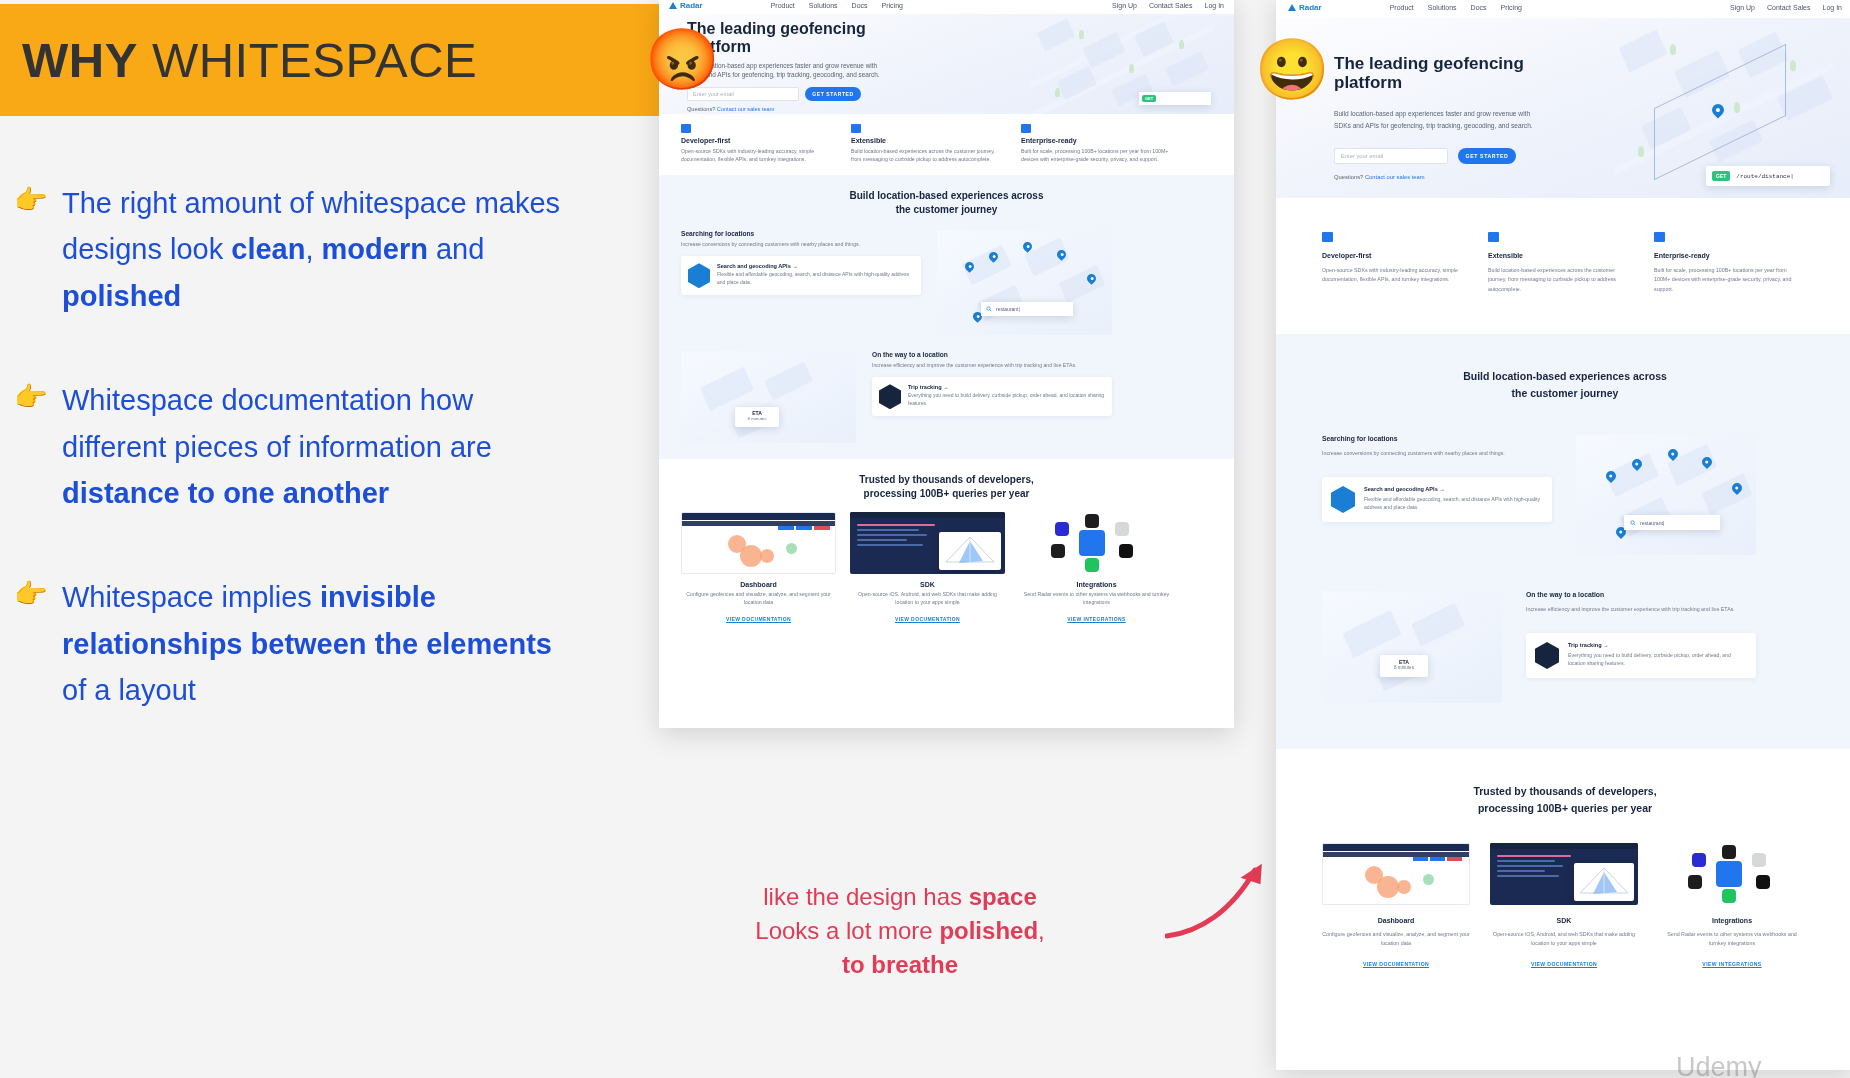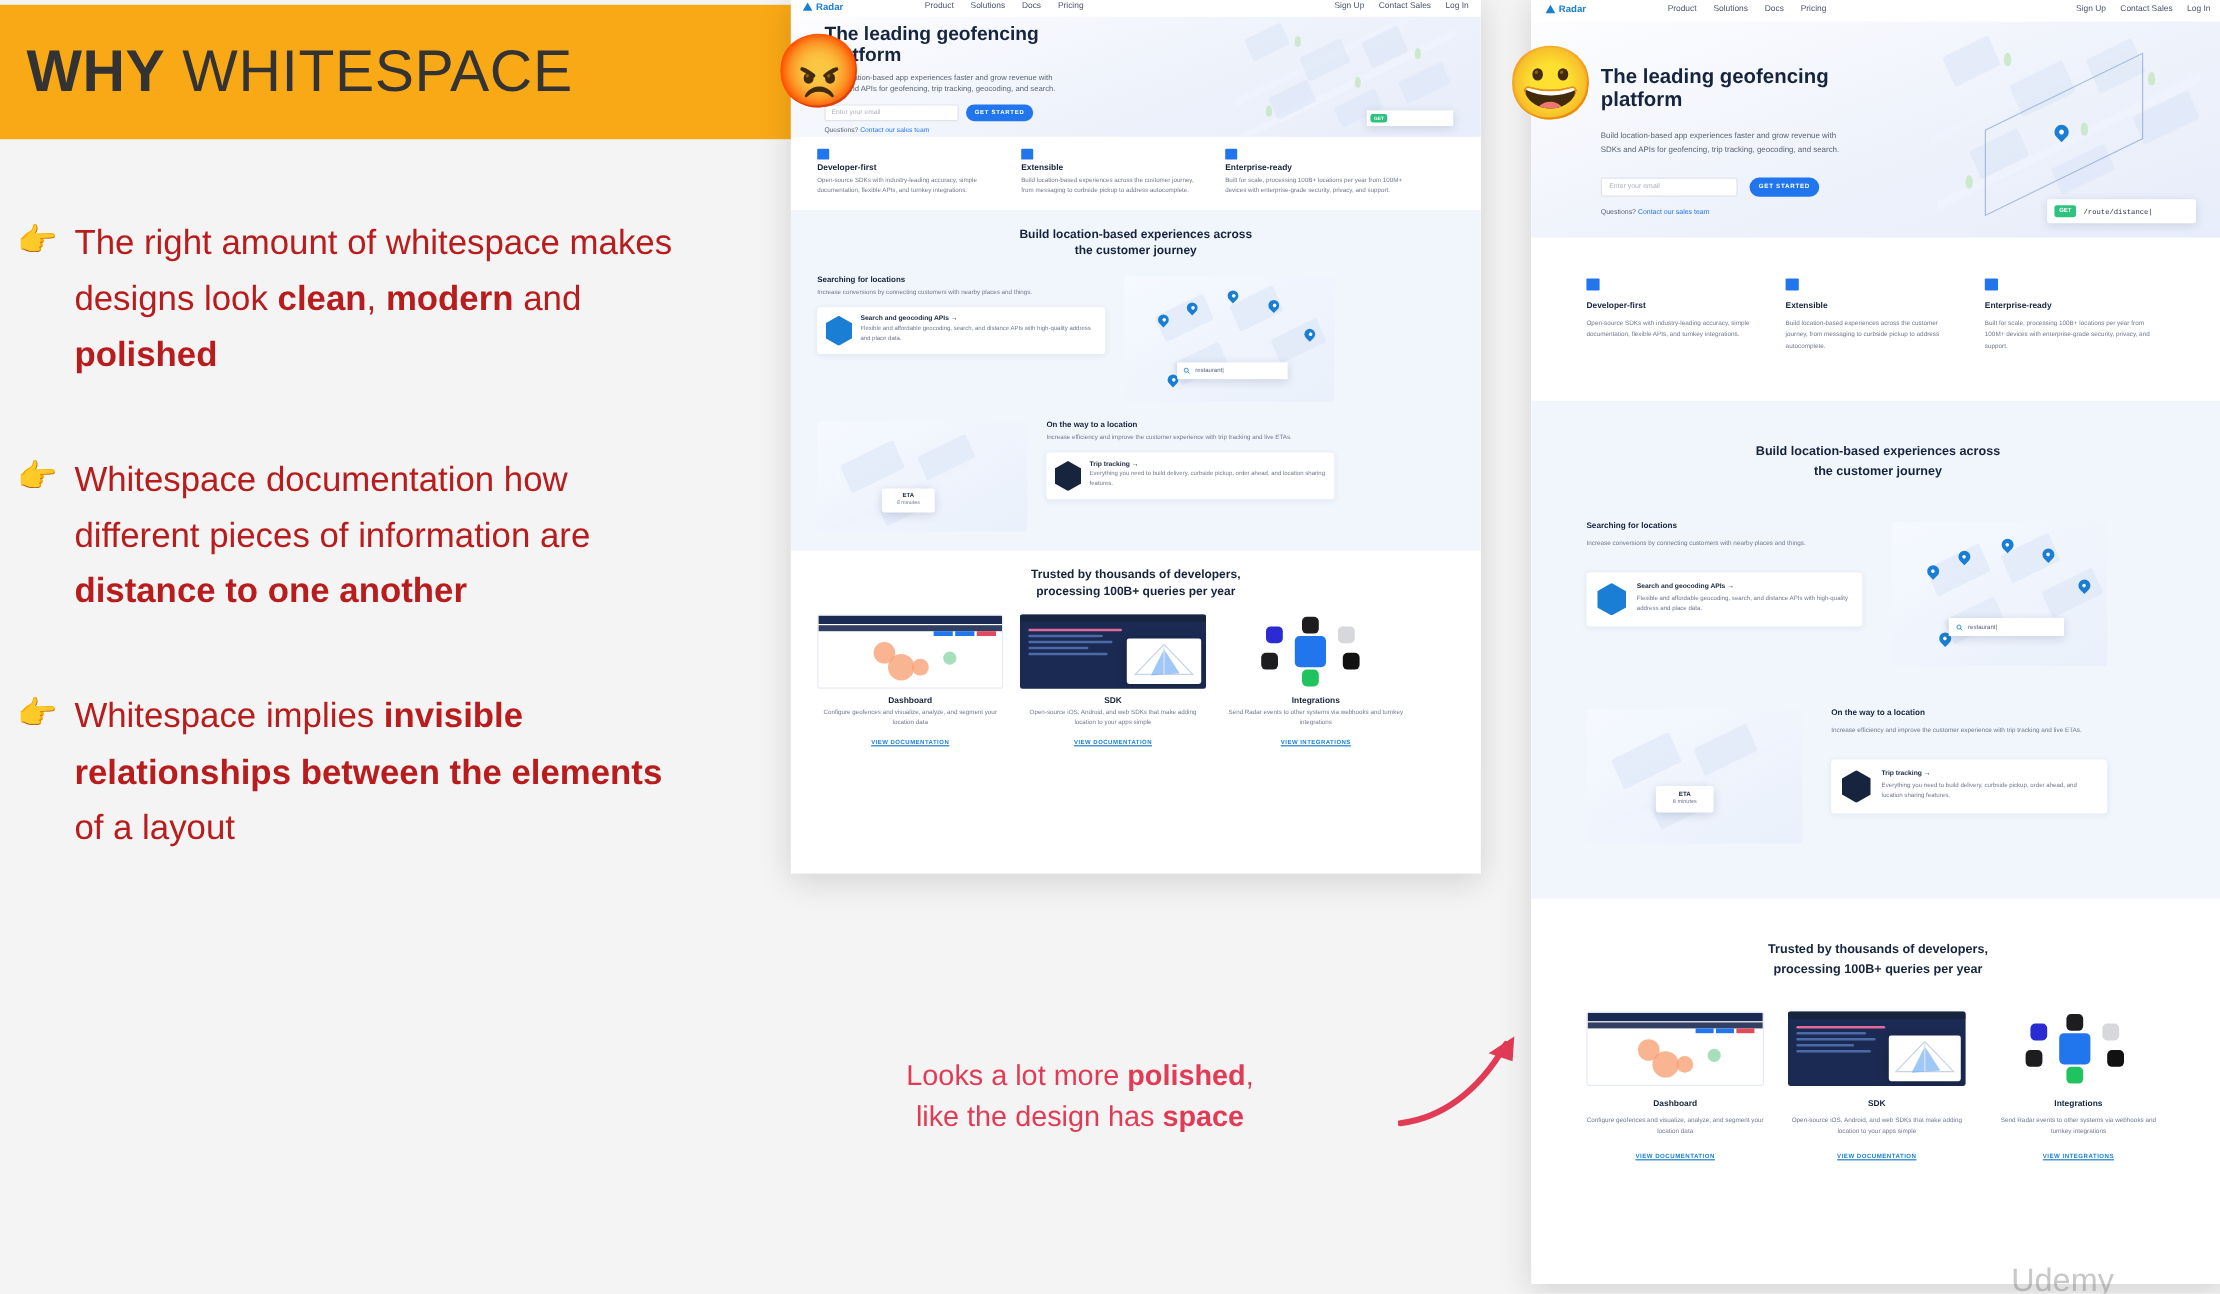--- a/index.html
+++ b/index.html
@@ -12,21 +12,21 @@
     background:#FAA916; display:flex; align-items:center; }
   .banner-title { padding-left:22px; font-size:49px; color:#333; letter-spacing:.5px;
     white-space:nowrap; }
   .banner-title b { font-weight:bold; }
   .banner-title span { font-weight:400; }
 
   .bullets { position:absolute; left:0; top:180px; width:600px; }
   .bullet { display:flex; margin-bottom:58px; }
   .bullet-icon { width:62px; flex:0 0 62px; text-align:center; font-size:27px;
     line-height:1.1; padding-top:6px; }
-  .bullet-text { font-size:29px; line-height:1.6; color:#b91c1c; width:500px; }
+  .bullet-text { font-size:29px; line-height:1.6; color:#1d4ed8; width:500px; }
   .bullet-text b { font-weight:bold; }
 
   
   .annot { position:absolute; left:700px; top:880px; width:400px; text-align:center;
     color:#E23B56; font-size:24px; line-height:1.42; }
   .annot b { font-weight:bold; }
   .arrow { position:absolute; left:1165px; top:840px; width:130px; height:100px; }
 
   
   .emoji { position:absolute; font-size:60px; line-height:1; z-index:40; }
@@ -144,22 +144,23 @@
       <div class="bullet-text"><span>Whitespace documentation how different pieces of information are </span><b>distance to one another</b></div>
     </div>
 
     <div class="bullet">
       <div class="bullet-icon">👉</div>
       <div class="bullet-text"><span>Whitespace implies </span><b>invisible relationships between the elements</b><span> of a layout</span></div>
     </div>
   </div>
 
   <div class="annot">
+    <div><span>like the design has </span><b>space</b></div>
     <div><span>Looks a lot more </span><b>polished</b><span>,</span></div>
-    <div><span>like the design has </span><b>space</b></div>
+    <div><b>to breathe</b></div>
   </div>
 
   <svg class="arrow" viewBox="0 0 130 100">
     <path d="M2 96 C 34 92, 66 72, 90 30" stroke="#E23B56" stroke-width="5" fill="none" stroke-linecap="round"></path>
     <path d="M94 22 L 78 42 L 99 42 Z" fill="#E23B56" transform="rotate(18 90 32)"></path>
   </svg>
 
   <div class="emoji emoji-bad">😡</div>
   <div class="emoji emoji-good">😀</div>
 

